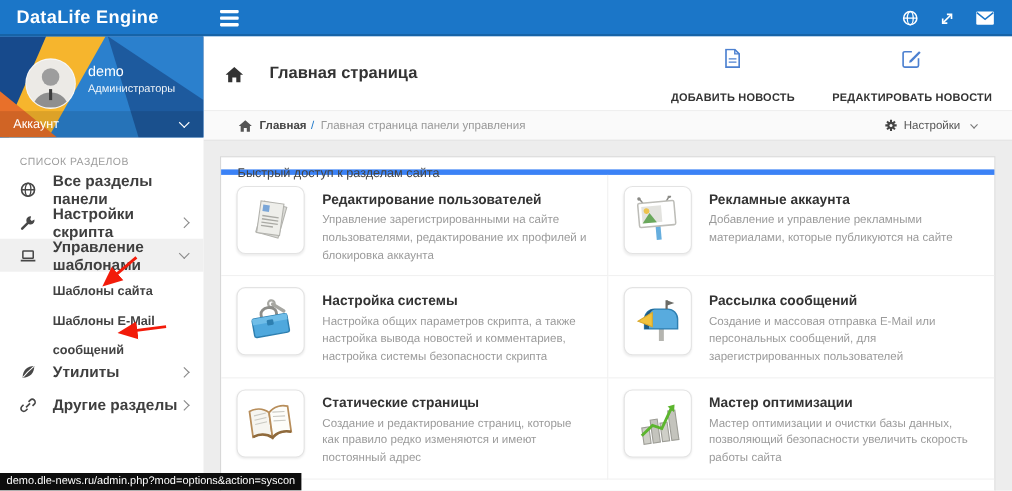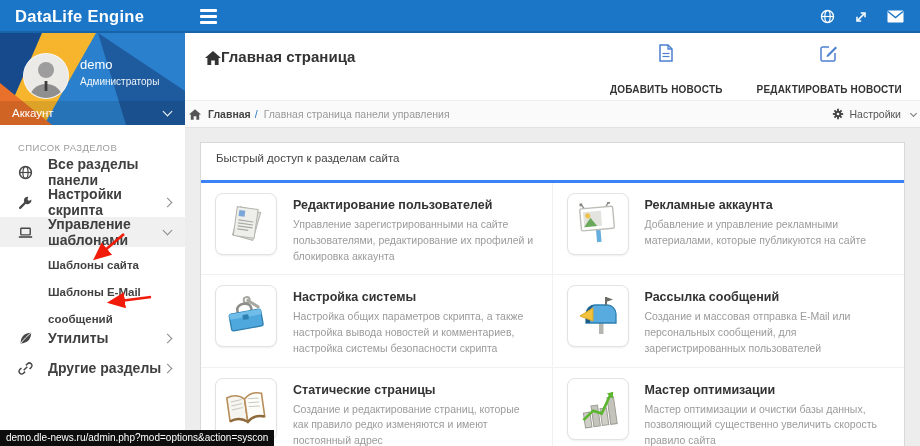--- a/index.html
+++ b/index.html
@@ -41,37 +41,37 @@
   .chev-r, .chev-d { width:7px; height:7px; border:solid #8a8a8a; border-width:0 1.6px 1.6px 0; flex:none; }
   .chev-r { transform:rotate(-45deg); }
   .chev-d { transform:rotate(45deg); margin-top:-3px; }
   .chev-d.white { border-color:#fff; }
   .caret-sm { width:5px; height:5px; border:solid #777; border-width:0 1.4px 1.4px 0;
               transform:rotate(45deg); display:inline-block; margin:0 0 2px 4px; }
 
   
   .main { position:absolute; left:185px; top:33px; right:0; bottom:0; background:#ededed; }
   .page-header { height:67px; background:#fff; position:relative; }
-  .page-title { position:absolute; left:20px; top:15px; font-size:15px; font-weight:bold;
-                color:#333; display:flex; align-items:flex-end; gap:0; }
+  .page-title { position:absolute; left:20px; top:25px; font-size:15px; font-weight:bold;
+                color:#333; display:flex; align-items:flex-end; gap:24px; }
   .header-actions { position:absolute; right:18px; top:11px; display:flex; gap:34px; }
   .action { display:flex; flex-direction:column; align-items:center; gap:22px; cursor:pointer;
             font-size:10px; font-weight:bold; color:#333; letter-spacing:.2px; }
 
   .breadcrumb-bar { height:28px; background:#fafafa; border-top:1px solid #efefef;
                     border-bottom:1px solid #e2e2e2; display:flex; align-items:center;
-                    padding:0 4px; font-size:10.5px; color:#999;justify-content:flex-end; }
+                    padding:0 32px; font-size:10.5px; color:#999;justify-content:flex-end; }
   .bc-home { color:#454545; font-weight:bold; margin:0 4px 0 7px; cursor:pointer; }
   .bc-sep { color:#1b76c8; margin-right:6px; }
   .settings-btn { margin-left:auto; display:flex; align-items:center; gap:6px; color:#555; cursor:pointer; }
 
   .content { position:absolute; left:0; right:0; top:96px; bottom:0; padding:13px 15px; }
   .panel { background:#fff; border:1px solid #d8d8d8; height:600px; }
-  .panel-header { height:40px; line-height:30px; padding:0 15px; font-size:11.5px; color:#444;
-                  border-bottom:3px solid #3b82f6; }
+  .panel-header { height:16px; line-height:30px; padding:0 15px; font-size:11.5px; color:#444;
+                  border-bottom:5px solid #3b82f6; }
   .grid { display:grid; grid-template-columns:1fr 1fr; }
   .cell { display:flex; gap:16px; padding:10px 14px; border-bottom:1px solid #f1f1f1;
           min-height:71px; align-items:flex-start; cursor:pointer; }
   .cell:nth-child(odd) { border-right:1px solid #f1f1f1; }
   .iconbox { width:62px; height:62px; flex:none; background:#fff; border:1px solid #e3e3e3;
              border-radius:8px; box-shadow:0 1px 2px rgba(0,0,0,.07);
              display:flex; align-items:center; justify-content:center; }
   .cell-title { font-size:12.5px; font-weight:bold; color:#333; margin:5px 0 5px; }
   .cell-desc { font-size:10.5px; color:#9b9b9b; line-height:1.5; max-width:262px; }
 
@@ -370,21 +370,21 @@
                 <rect x="15.5" y="18" width="6.5" height="21" fill="#c4c4bd" stroke="#9d9d96"></rect>
                 <rect x="24" y="22" width="6.5" height="17" fill="#cfcfc8" stroke="#9d9d96"></rect>
                 <rect x="32.5" y="12" width="6.5" height="27" fill="#c4c4bd" stroke="#9d9d96"></rect>
                 <polyline points="6,31 17,23 25,27 36,10" fill="none" stroke="#5cb52e" stroke-width="2.6"></polyline>
                 <polygon points="33,8 39.5,7 38,14" fill="#5cb52e"></polygon>
               </g>
             </svg>
           </div>
           <div>
               <div class="cell-title">Мастер оптимизации</div>
-               <div class="cell-desc">Мастер оптимизации и очистки базы данных, позволяющий существенно увеличить скорость правило сайта</div>
+               <div class="cell-desc">Мастер оптимизации и очистки базы данных, позволяющий безопасности увеличить скорость работы сайта</div>
             </div>
         </div>
 
       </div>
     </div>
   </div>
 </div>
 
 <svg class="anno" width="920" height="446" viewBox="0 0 920 446">
   <defs>

